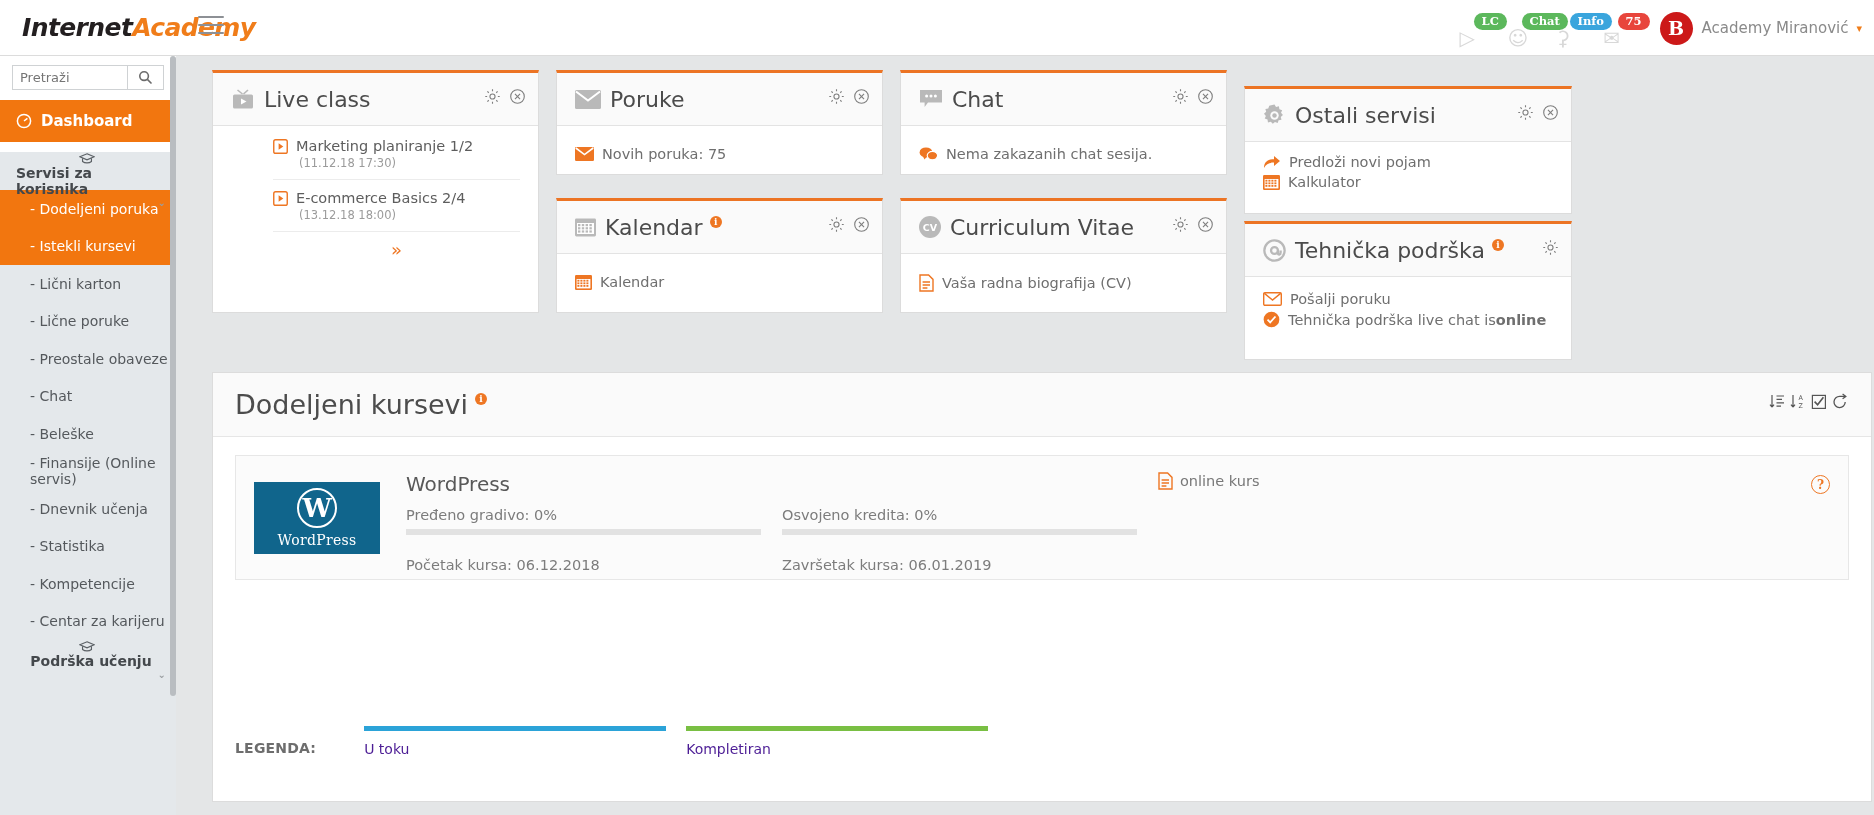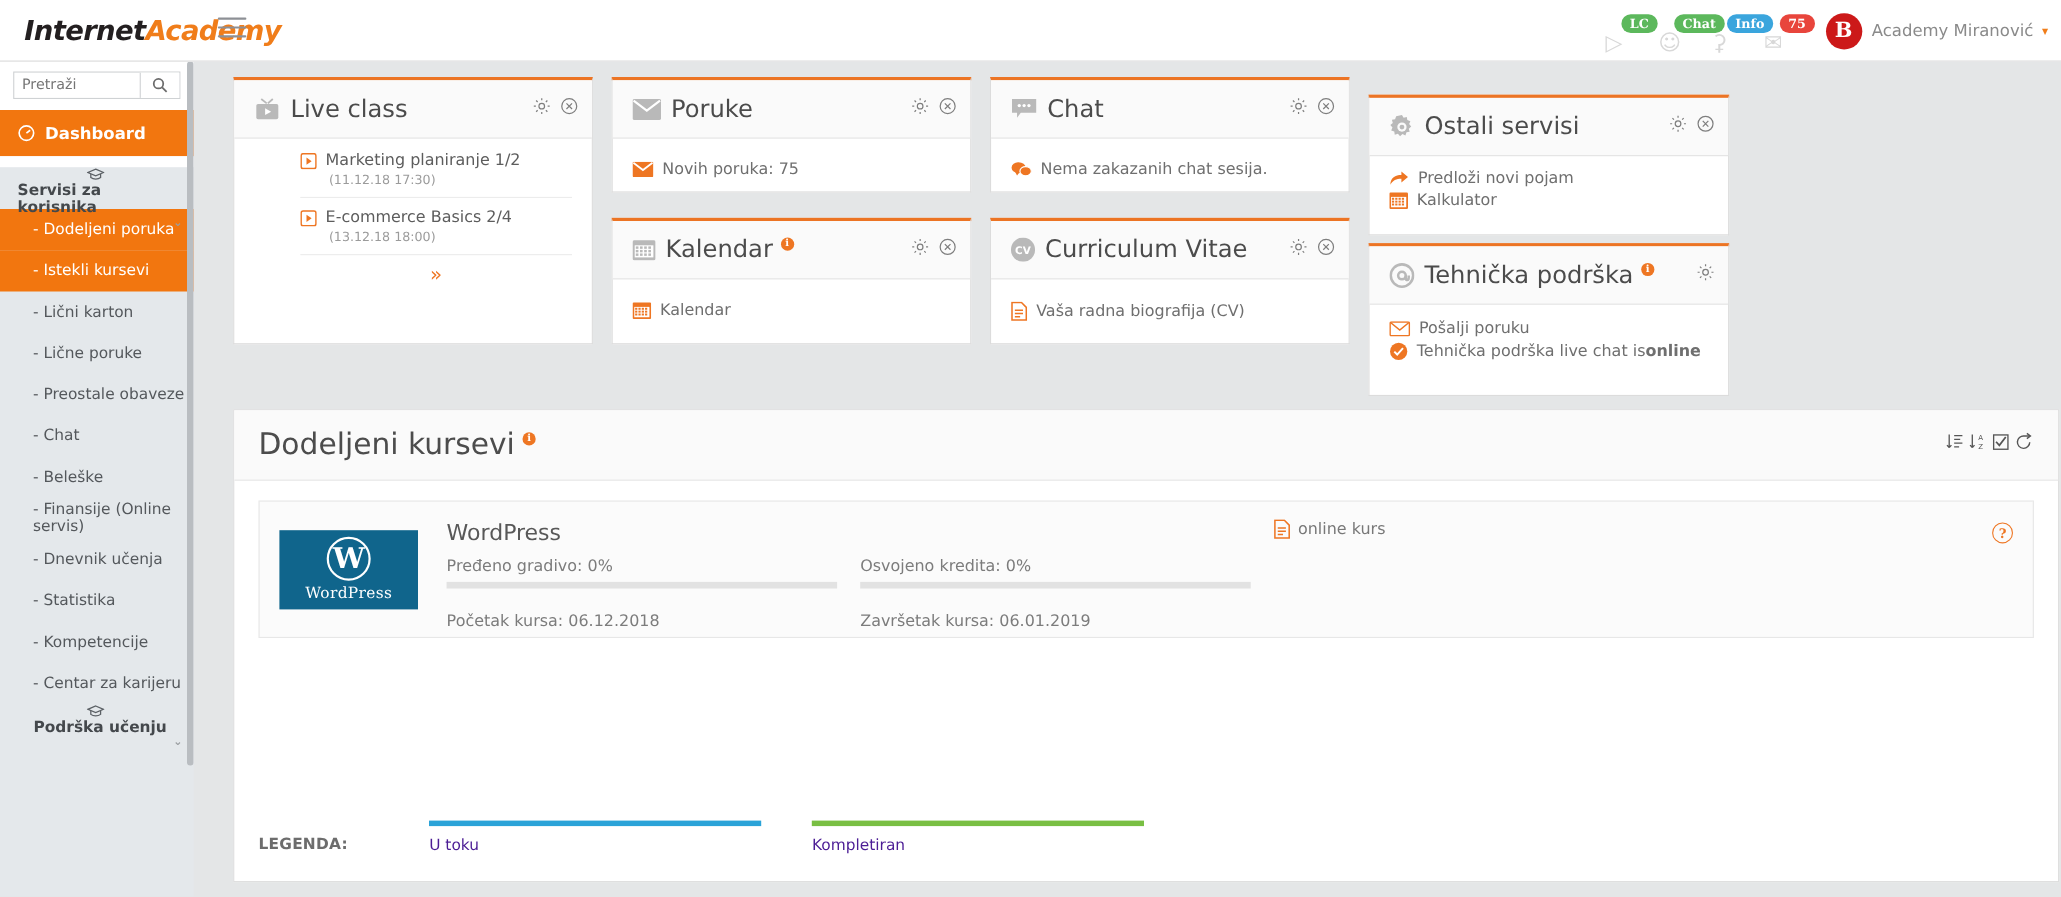--- a/index.html
+++ b/index.html
@@ -171,21 +171,21 @@
     font-size:14.5px; color:#787878; cursor:pointer; white-space:nowrap;
   }
   .c-link .ric{ margin-right:7px; display:flex; }
   .c-help{
     position:absolute; right:0; top:3px; width:19px; height:19px; border-radius:50%;
     border:1.6px solid #ee7623; color:#ee7623; font-size:12px; font-weight:bold;
     display:flex; align-items:center; justify-content:center; cursor:pointer;
     font-family:"DejaVu Serif","Liberation Serif",serif;
   }
 
-  .legend{ position:absolute; left:22px; bottom:24px; display:flex; align-items:flex-start;gap:26px; }
+  .legend{ position:absolute; left:22px; bottom:44px; display:flex; align-items:flex-start; }
   .legend-lab{ font-size:14px; font-weight:bold; color:#6d6d6d; margin-right:48px; margin-top:14px; letter-spacing:0.2px; }
   .leg{ width:302px; margin-right:20px; }
   .leg-bar{ height:5px; }
   .leg-txt{ font-size:14px; color:#4c1d95; margin-top:10px; }
 </style>
 </head>
 <body>
 
 <div class="topbar">
   <div class="logo">

